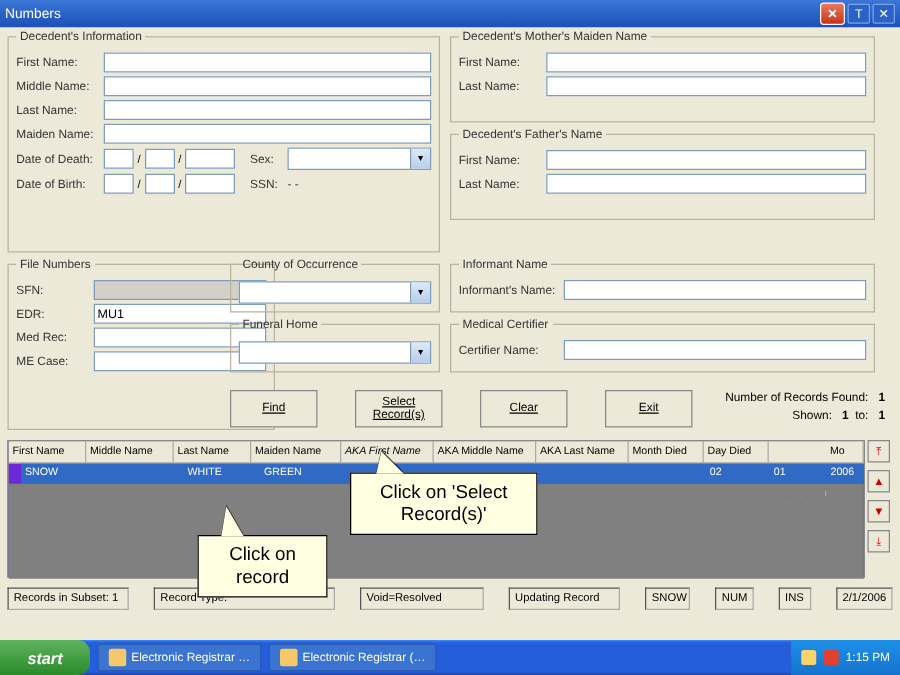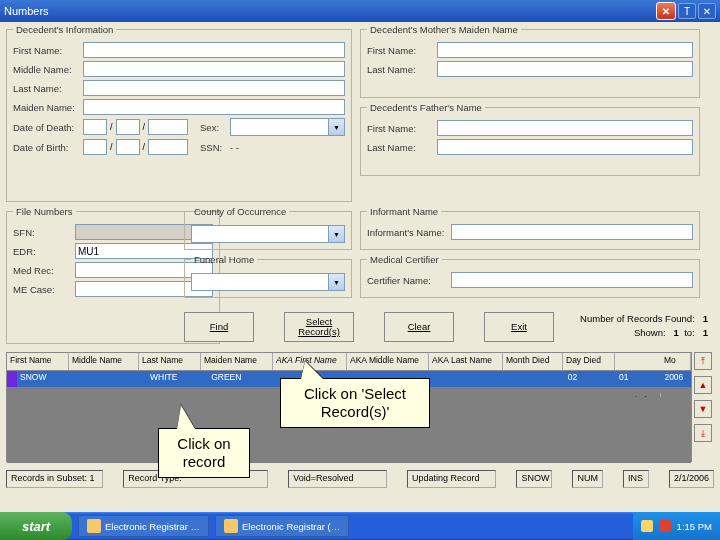--- a/index.html
+++ b/index.html
@@ -51,21 +51,21 @@
 .grid .empty { background: #808080; height: 76px; }
 
 .scrollbtns { position: absolute; right: 8px; top: 330px; width: 18px; display: flex; flex-direction: column; gap: 6px; }
 .scrollbtns div { width: 18px; height: 18px; background: #ece9d8; border: 1px solid #888; display: flex; align-items: center; justify-content: center; font-size: 9px; color: #c00; }
 
 .statusbar { position: absolute; left: 6px; right: 6px; top: 448px; height: 18px; display: flex; gap: 20px; }
 .statusbar div { border: 1px inset #aaa; font-size: 9px; padding: 2px 4px; background: #ece9d8; }
 
 .callout { position: absolute; background: #ffffe1; border: 1px solid #000; font-family: 'Times New Roman', serif; font-size: 15px; text-align: center; padding: 6px 10px; z-index: 50; }
 .callout.c1 { top: 378px; left: 280px; width: 150px; }
-.callout.c2 { top: 428px; left: 158px; width: 92px; }
+.callout.c2 { top: 428px; left: 158px; width: 104px; }
 .callout .tail { position: absolute; width: 0; height: 0; }
 .c1 .tail { top: -18px; left: 20px; border-left: 4px solid transparent; border-right: 18px solid transparent; border-bottom: 18px solid #ffffe1; filter: drop-shadow(0 -1px 0 #000); }
 .c2 .tail { top: -24px; left: 18px; border-left: 4px solid transparent; border-right: 14px solid transparent; border-bottom: 24px solid #ffffe1; filter: drop-shadow(0 -1px 0 #000); }
 
 .taskbar { position: absolute; bottom: 0; left: 0; right: 0; height: 28px; background: linear-gradient(to bottom, #3c8af7, #245edb 8%, #245edb 92%, #1a48a8); display: flex; align-items: center; }
 .start { height: 28px; width: 72px; background: linear-gradient(to bottom, #5fb35f, #2b8a2b); color: #fff; font-style: italic; font-weight: bold; font-size: 13px; display: flex; align-items: center; justify-content: center; border-radius: 0 10px 10px 0; }
 .taskbtn { height: 22px; margin-left: 6px; background: #3a74d0; border: 1px solid #2a5bb0; border-radius: 2px; color: #fff; font-size: 9.5px; padding: 0 8px; display: flex; align-items: center; gap: 4px; }
 .taskbtn .ico { width: 14px; height: 14px; background: #f7c869; border-radius: 2px; }
 .tray { margin-left: auto; height: 28px; background: linear-gradient(to bottom, #1f90e8, #1573cd); display: flex; align-items: center; padding: 0 8px; gap: 6px; color: #fff; font-size: 9.5px; }
 .tray .ico { width: 12px; height: 12px; background: #f9d36b; border-radius: 2px; }

